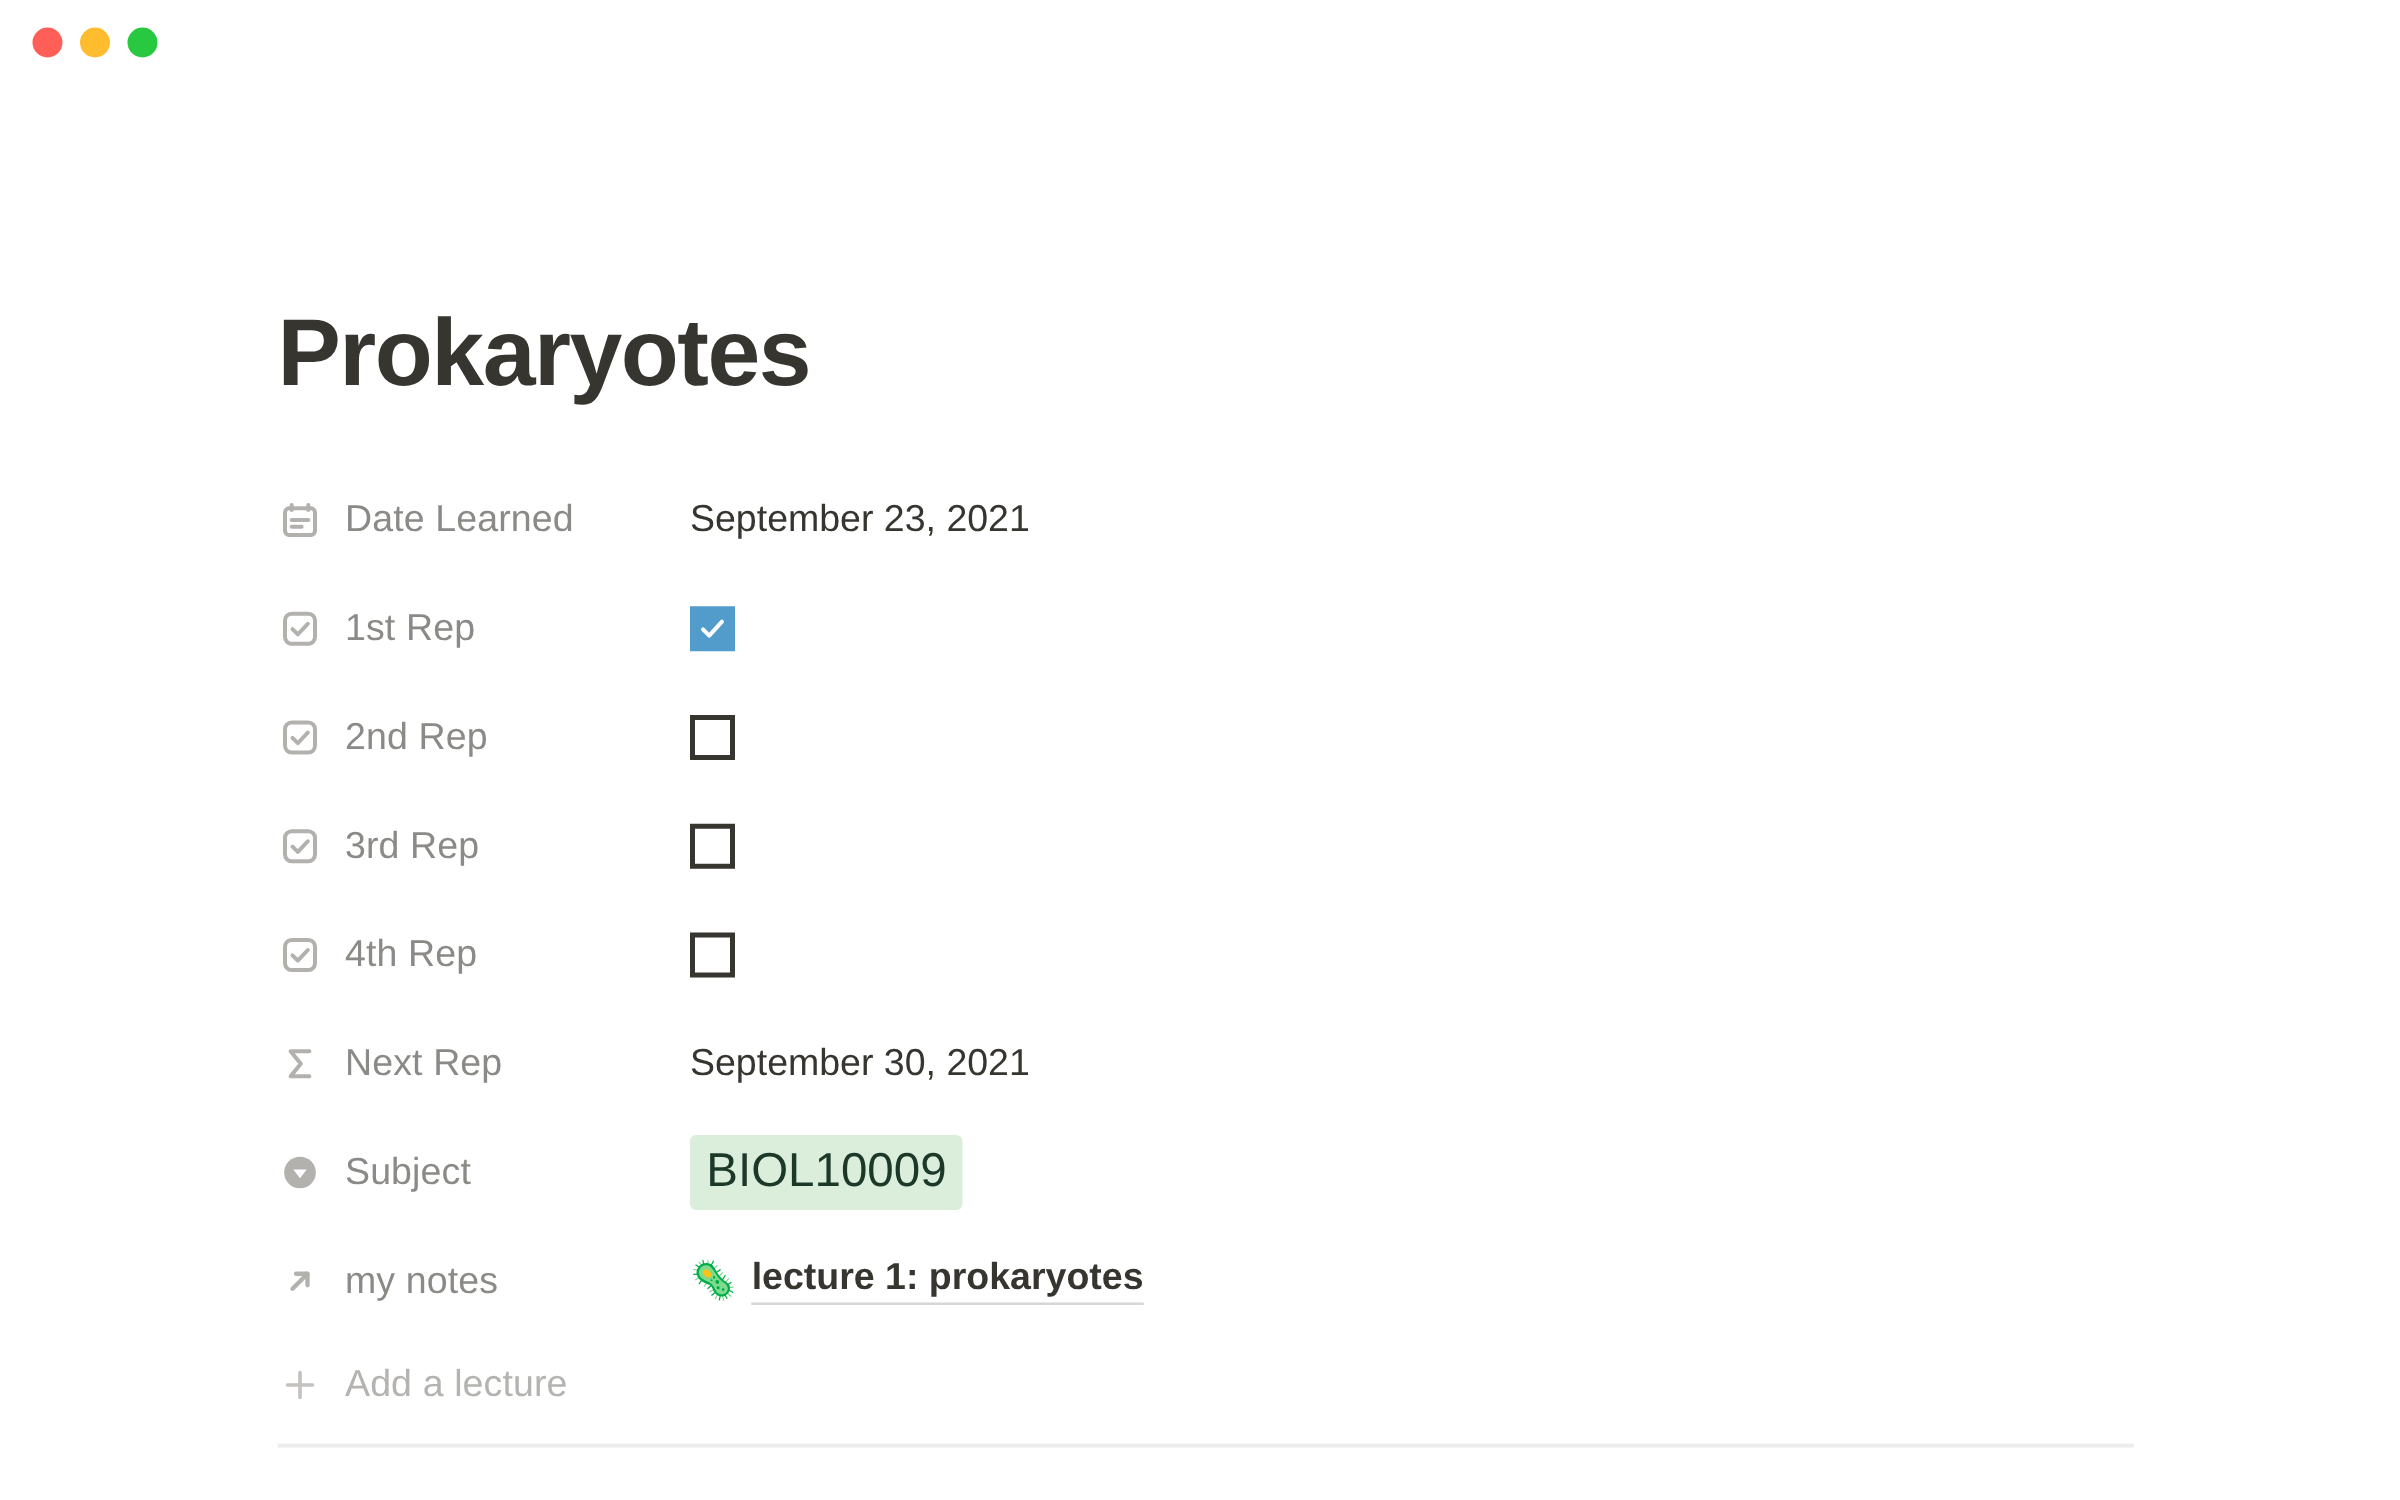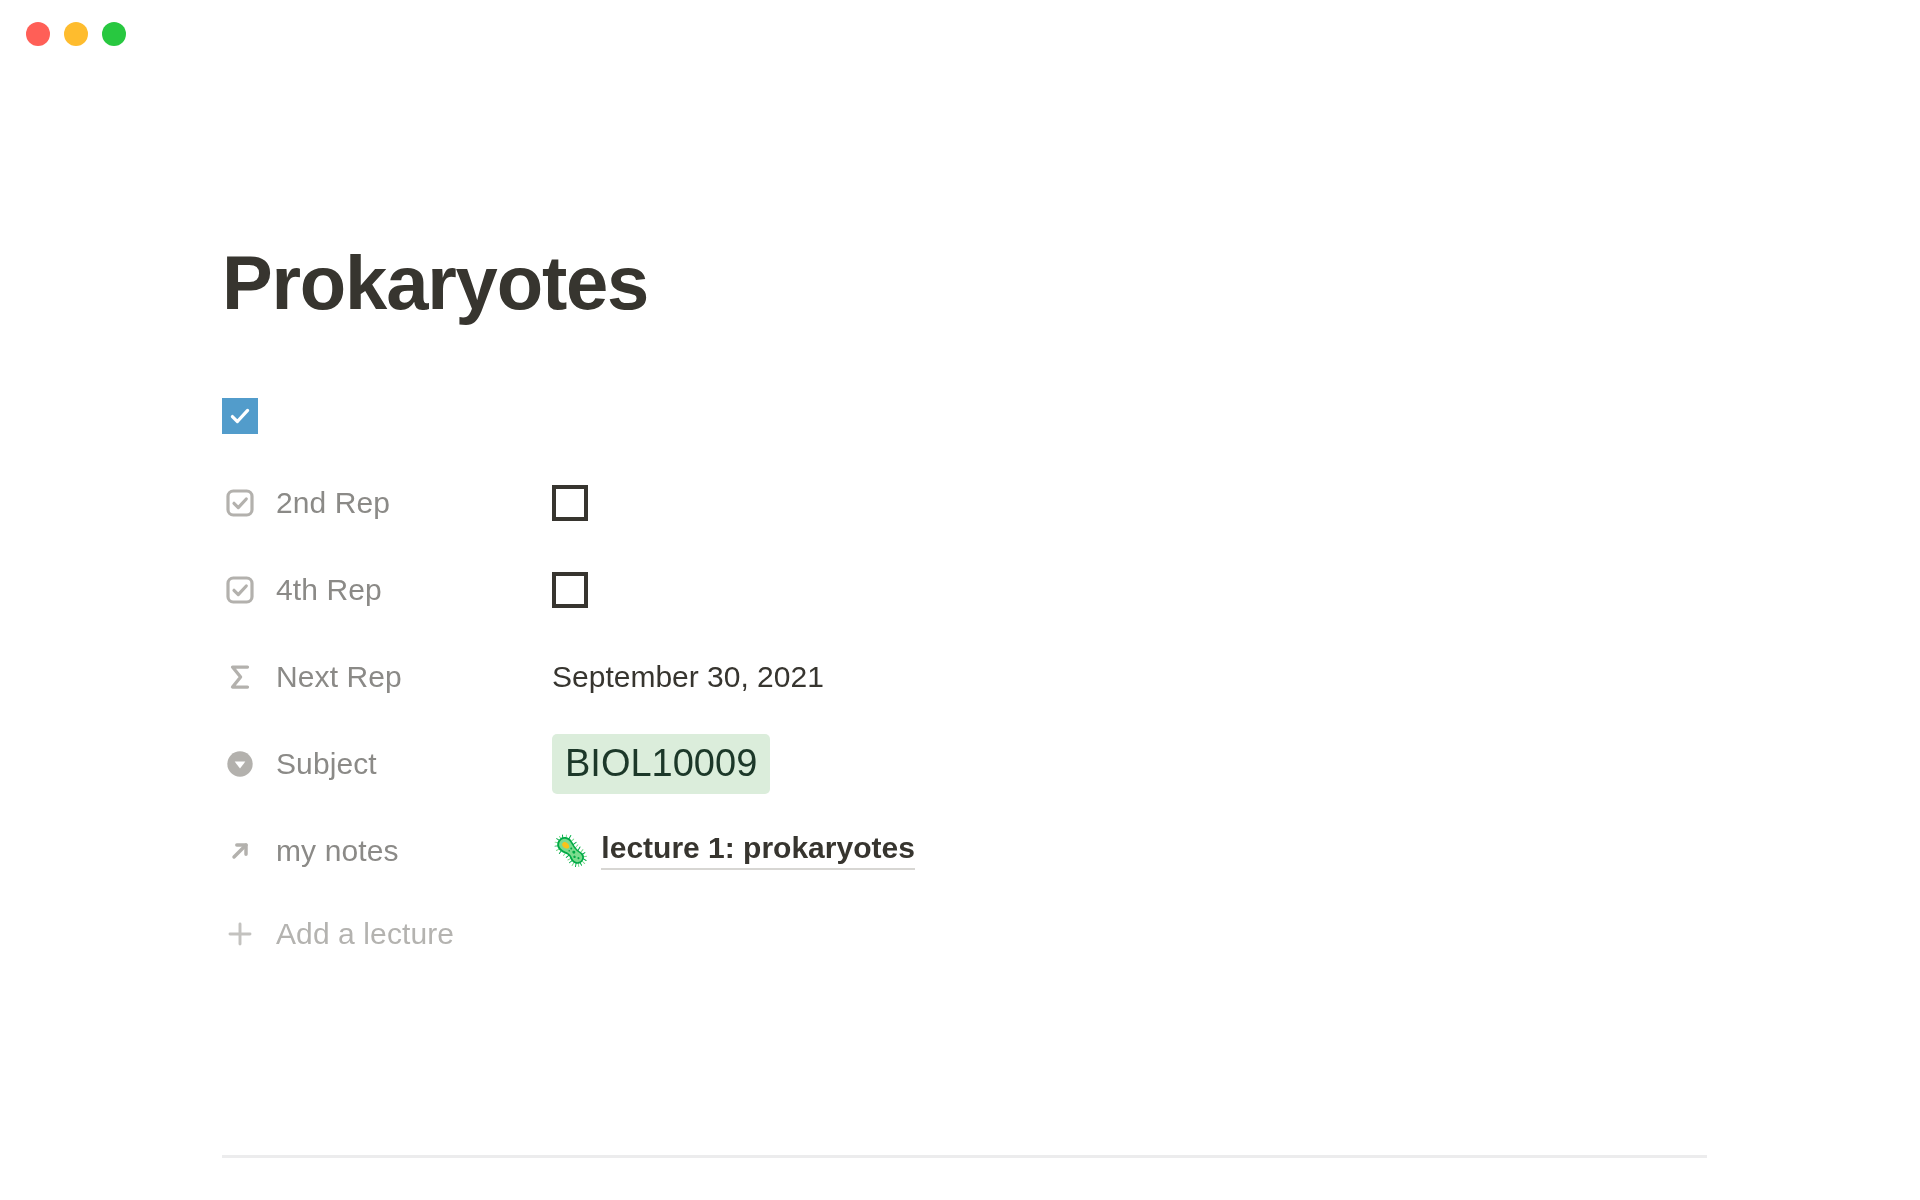--- a/index.html
+++ b/index.html
@@ -196,22 +196,46 @@
     <span class="light max"></span>
   </div>
 </div>
 
 <div class="page">
 
   <div class="page-title">Prokaryotes</div>
 
   <div class="properties">
 
-
-    <div class="prop-row">
+    <div class="prop-row">
+      <div class="prop-label">
+        <span class="prop-icon">
+          <svg width="32" height="32" viewBox="0 0 24 24" fill="none">
+            <rect x="3" y="5" width="18" height="16" rx="2.5" stroke="#b3b1ad" stroke-width="2.4"></rect>
+            <path d="M7 3v3M17 3v3" stroke="#b3b1ad" stroke-width="2.4" stroke-linecap="round"></path>
+            <path d="M7 12h10M7 16h6" stroke="#b3b1ad" stroke-width="2.4" stroke-linecap="round"></path>
+          </svg>
+        </span>
+        <span class="prop-name">Date Learned</span>
+      </div>
+      <div class="prop-value">
+        <span>September 23, 2021</span>
+      </div>
+    </div>
+
+    <div class="prop-row">
+      <div class="prop-label">
+        <span class="prop-icon">
+          <svg width="32" height="32" viewBox="0 0 24 24" fill="none">
+            <rect x="3" y="3" width="18" height="18" rx="4" stroke="#b3b1ad" stroke-width="2.4"></rect>
+            <path d="M7.5 12.2l3.2 3.2 6-6.4" stroke="#b3b1ad" stroke-width="2.4" stroke-linecap="round" stroke-linejoin="round"></path>
+          </svg>
+        </span>
+        <span class="prop-name">1st Rep</span>
+      </div>
       <div class="prop-value">
         <span class="checkbox checked">
           <svg width="26" height="26" viewBox="0 0 24 24" fill="none">
             <path d="M5 12.5l4.6 4.6L19 6.8" stroke="#ffffff" stroke-width="3" stroke-linecap="round" stroke-linejoin="round"></path>
           </svg>
         </span>
       </div>
     </div>
 
     <div class="prop-row">
@@ -222,20 +246,34 @@
             <path d="M7.5 12.2l3.2 3.2 6-6.4" stroke="#b3b1ad" stroke-width="2.4" stroke-linecap="round" stroke-linejoin="round"></path>
           </svg>
         </span>
         <span class="prop-name">2nd Rep</span>
       </div>
       <div class="prop-value">
         <span class="checkbox unchecked"></span>
       </div>
     </div>
 
+    <div class="prop-row">
+      <div class="prop-label">
+        <span class="prop-icon">
+          <svg width="32" height="32" viewBox="0 0 24 24" fill="none">
+            <rect x="3" y="3" width="18" height="18" rx="4" stroke="#b3b1ad" stroke-width="2.4"></rect>
+            <path d="M7.5 12.2l3.2 3.2 6-6.4" stroke="#b3b1ad" stroke-width="2.4" stroke-linecap="round" stroke-linejoin="round"></path>
+          </svg>
+        </span>
+        <span class="prop-name">3rd Rep</span>
+      </div>
+      <div class="prop-value">
+        <span class="checkbox unchecked"></span>
+      </div>
+    </div>
 
     <div class="prop-row">
       <div class="prop-label">
         <span class="prop-icon">
           <svg width="32" height="32" viewBox="0 0 24 24" fill="none">
             <rect x="3" y="3" width="18" height="18" rx="4" stroke="#b3b1ad" stroke-width="2.4"></rect>
             <path d="M7.5 12.2l3.2 3.2 6-6.4" stroke="#b3b1ad" stroke-width="2.4" stroke-linecap="round" stroke-linejoin="round"></path>
           </svg>
         </span>
         <span class="prop-name">4th Rep</span>

